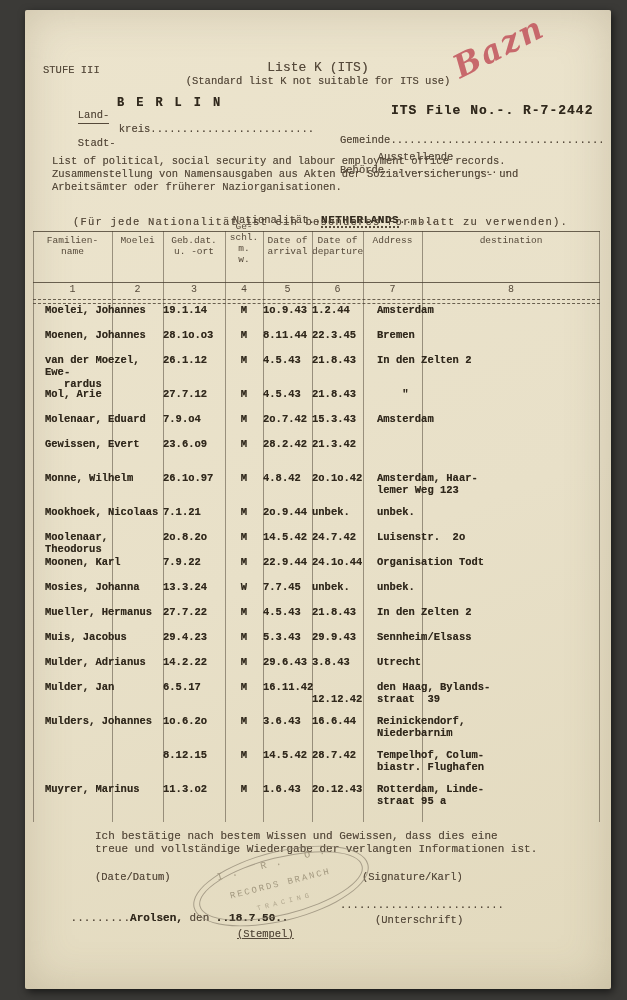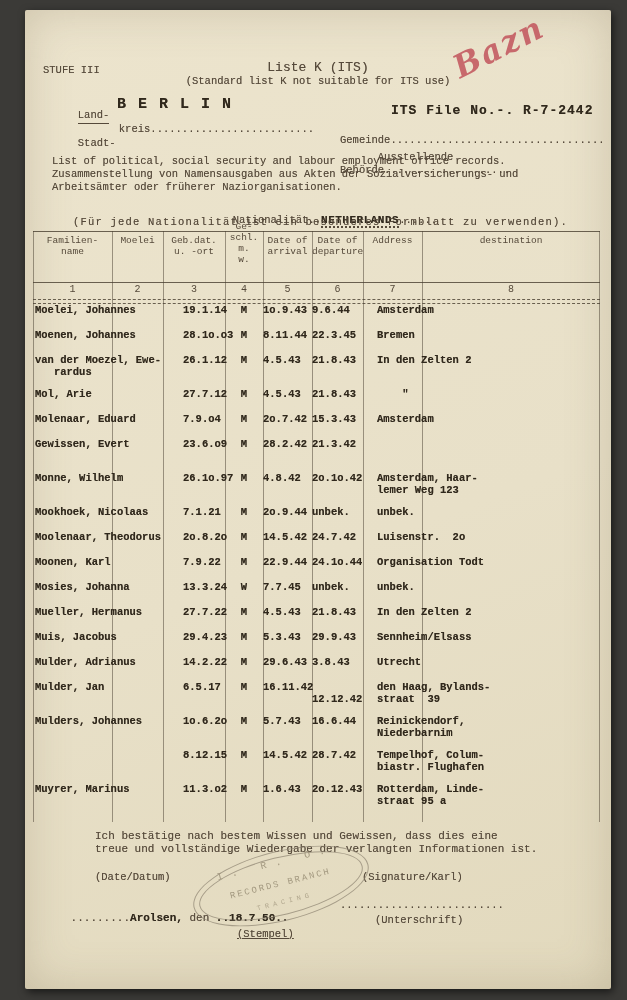--- a/index.html
+++ b/index.html
@@ -24,22 +24,22 @@
   .thead{position:absolute;top:15px;left:0;width:567px;}
   .thead .hc{font-size:9.5px;line-height:11px;text-align:center;color:#55493a;white-space:pre-wrap;}
   .thead .hc.up{margin-top:-14px;}
   .tnums{position:absolute;top:64px;left:0;width:567px;}
   .tnums .nc{font-size:10px;text-align:center;color:#55493a;}
   .tbody{position:absolute;top:84px;left:0;width:567px;}
   .row{height:25px;font-size:10.5px;line-height:12px;}
   .row.tall{height:34px;}
   .row span{white-space:pre-wrap;overflow:visible;font-weight:bold;color:#30281c;
             text-shadow:0 0 .5px rgba(48,40,28,.55);}
-  .c-name{grid-column:1/3;padding-left:2px;}
-  .c-birth{grid-column:3/4;padding-left:20px;}
+  .c-name{grid-column:1/3;padding-left:12px;}
+  .c-birth{grid-column:3/4;}
   .c-sex{grid-column:4/5;text-align:center;}
   .c-arr{grid-column:5/6;}
   .c-dep{grid-column:6/7;}
   .c-addr{grid-column:7/9;padding-left:14px;}
   
   .stamp{position:absolute;left:166px;top:841px;width:180px;height:70px;
          transform:rotate(-14deg);opacity:.7;color:#877c64;}
   .stamp .ring{position:absolute;left:0;top:0;right:0;bottom:0;border:1.5px solid #8d8371;border-radius:50%;}
   .stamp .ring2{position:absolute;left:6px;top:6px;right:6px;bottom:6px;border:1px solid #8d8371;border-radius:50%;}
   .stamp .s1{position:absolute;top:6px;left:0;right:0;text-align:center;font-size:10px;letter-spacing:9px;}
@@ -62,21 +62,21 @@
     <div class="abs lbl ctr" style="top:51px;font-size:13px;">Liste K (ITS)</div>
     <div class="abs lbl ctr" style="top:65px;">(Standard list K not suitable for ITS use)</div>
 
     <div class="abs lbl" style="left:15px;top:86px;">
       <span class="fracline">Land-</span><br>
       <span>Stadt-</span>
     </div>
     <div class="abs lbl" style="left:56px;top:100px;">
       <span>kreis</span><span>..........................</span>
     </div>
-    <div class="abs ink" style="left:92px;top:86px;font-size:15px;letter-spacing:12px;">BERLIN</div>
+    <div class="abs ink" style="left:92px;top:86px;font-size:12px;letter-spacing:12px;">BERLIN</div>
 
     <div class="abs lbl" style="left:315px;top:98px;">
       <span>Gemeinde</span><span>..................................</span>
     </div>
     <div class="abs ink" style="left:366px;top:93px;font-size:13px;letter-spacing:1px;">ITS File No.-. R-7-2442</div>
 
     <div class="abs lbl" style="left:315px;top:128px;">
       <span>Ausstellende Behörde</span><span>....................</span>
     </div>
 
@@ -131,21 +131,21 @@
           <div class="nc">6</div>
           <div class="nc">7</div>
           <div class="nc">8</div>
         </div>
       <div class="tbody" id="tbody">
           <div class="row grid8">
             <span class="c-name">Moelei, Johannes</span>
             <span class="c-birth">19.1.14</span>
             <span class="c-sex">M</span>
             <span class="c-arr">1o.9.43</span>
-            <span class="c-dep">9.6.44</span>
+            <span class="c-dep">1.2.44</span>
             <span class="c-addr">Amsterdam</span>
           </div>
           <div class="row grid8">
             <span class="c-name">Moenen, Johannes</span>
             <span class="c-birth">28.1o.o3</span>
             <span class="c-sex">M</span>
             <span class="c-arr">8.11.44</span>
             <span class="c-dep">22.3.45</span>
             <span class="c-addr">Bremen</span>
           </div>
@@ -253,21 +253,21 @@
             <span class="c-arr">16.11.42</span>
             <span class="c-dep">
 12.12.42</span>
             <span class="c-addr">den Haag, Bylands-
 straat  39</span>
           </div>
           <div class="row grid8 tall">
             <span class="c-name">Mulders, Johannes</span>
             <span class="c-birth">1o.6.2o</span>
             <span class="c-sex">M</span>
-            <span class="c-arr">5.7.43</span>
+            <span class="c-arr">3.6.43</span>
             <span class="c-dep">16.6.44</span>
             <span class="c-addr">Reinickendorf,
 Niederbarnim</span>
           </div>
           <div class="row grid8 tall">
             <span class="c-birth">8.12.15</span>
             <span class="c-sex">M</span>
             <span class="c-arr">14.5.42</span>
             <span class="c-dep">28.7.42</span>
             <span class="c-addr">Tempelhof, Colum-

